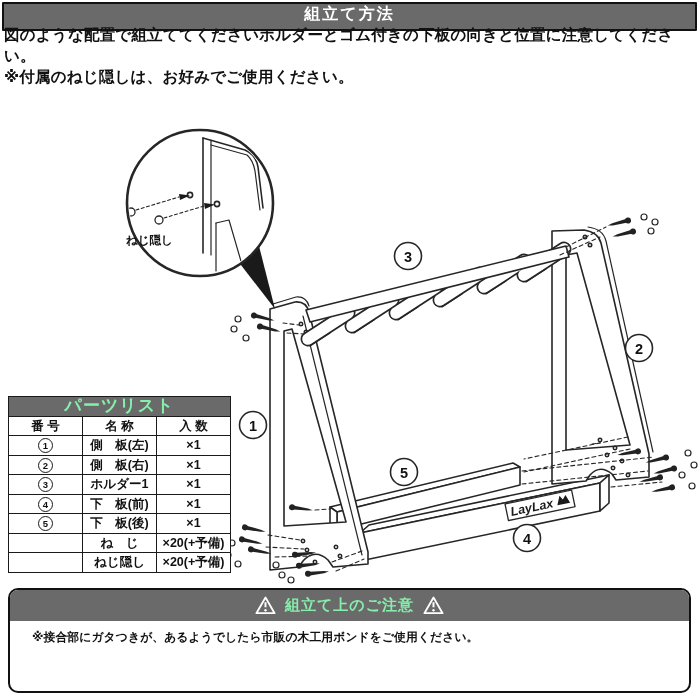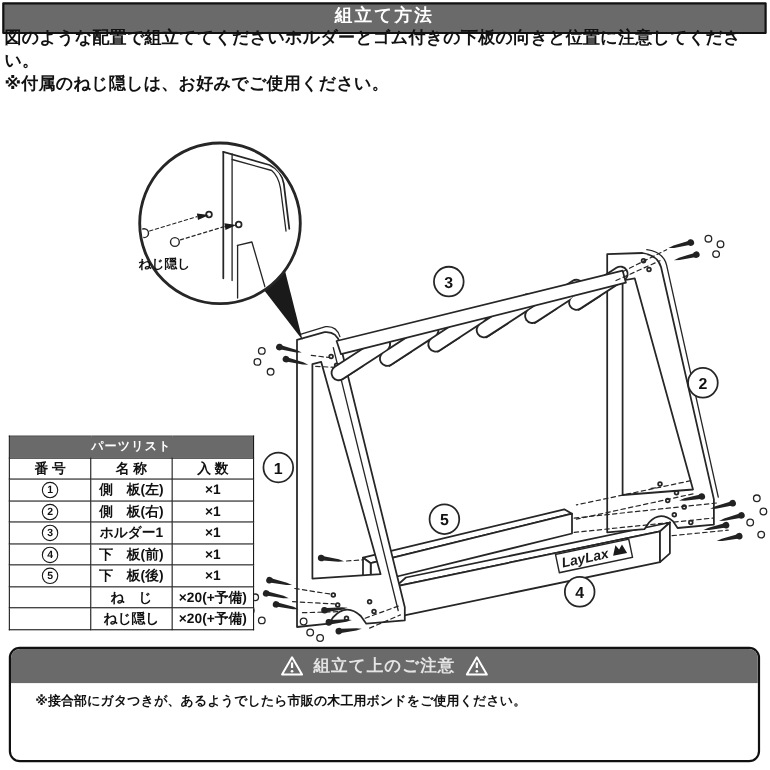--- a/index.html
+++ b/index.html
@@ -25,37 +25,37 @@
   .parts-table{
     position:absolute;left:8px;top:396px;width:223px;
     border-collapse:collapse;table-layout:fixed;background:#fff;
   }
   .parts-table td,.parts-table th{
     border:1.5px solid #1a1a1a;padding:0;text-align:center;
     font-size:12.5px;font-weight:bold;height:18.5px;line-height:18.5px;
     overflow:hidden;white-space:nowrap;
   }
   .parts-table .title-cell{
-    background:#6a6a6a;color:#ffffff;font-size:11px;letter-spacing:1px;
+    background:#6a6a6a;color:#86efac;font-size:17px;letter-spacing:1px;
   }
   .col-no{width:38px;}.col-name{width:84px;}.col-qty{width:99px;}
   .circ{
     display:inline-flex;width:13px;height:13px;border:1.3px solid #1a1a1a;border-radius:50%;
     align-items:center;justify-content:center;font-size:9.5px;font-weight:bold;
     line-height:13px;vertical-align:middle;
   }
   
   .caution{
     position:absolute;left:8px;top:588px;width:679px;height:101px;
     border:2.5px solid #111;border-radius:10px;background:#fff;overflow:hidden;
   }
   .caution-head{
     height:31px;background:#6a6a6a;display:flex;align-items:center;justify-content:center;gap:9px;
   }
-  .caution-head span{color:#e5e5e5;font-size:15px;font-weight:bold;letter-spacing:1px;}
+  .caution-head span{color:#86efac;font-size:15px;font-weight:bold;letter-spacing:1px;}
   .caution-body{padding:7px 10px 0 22px;}
   .caution-body p{margin:0;font-size:11.8px;font-weight:bold;line-height:18.5px;letter-spacing:0.1px;}
 </style>
 </head>
 <body>
 
 <div class="top-bar">
   <span>組立て方法</span>
 </div>
 

